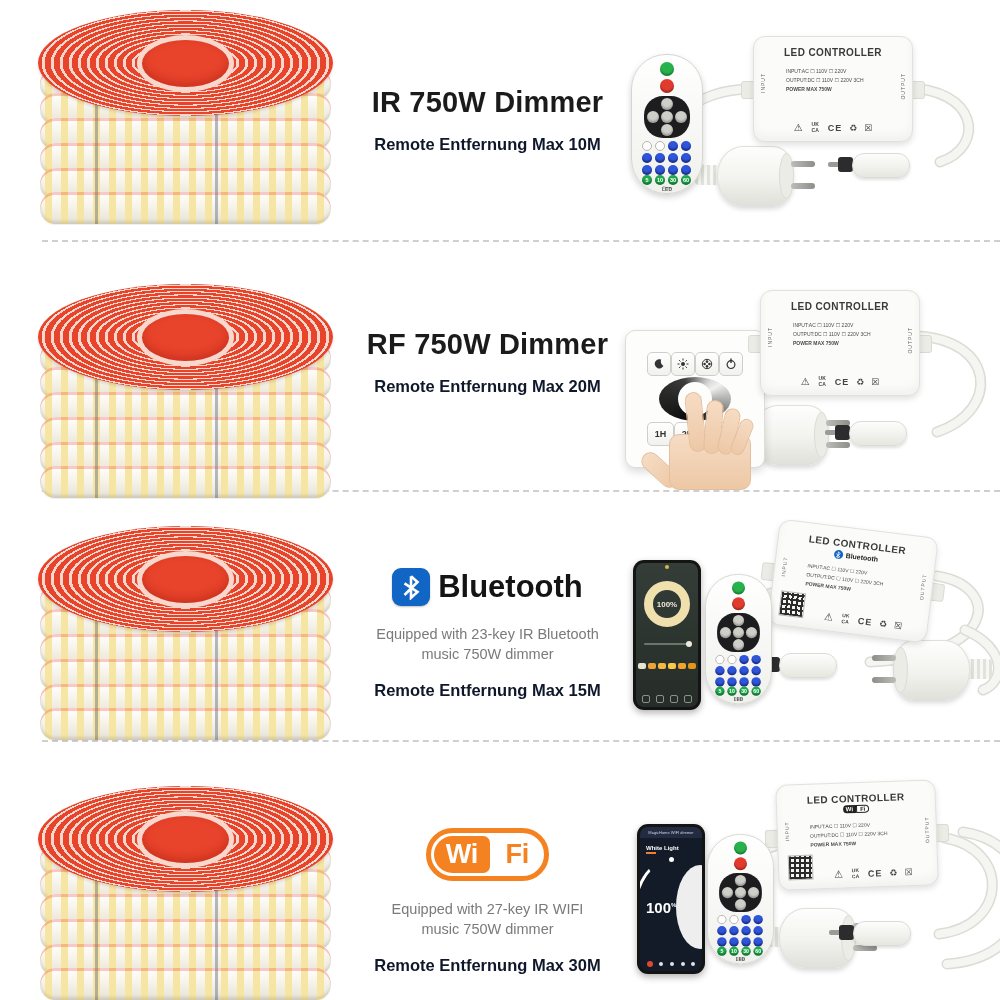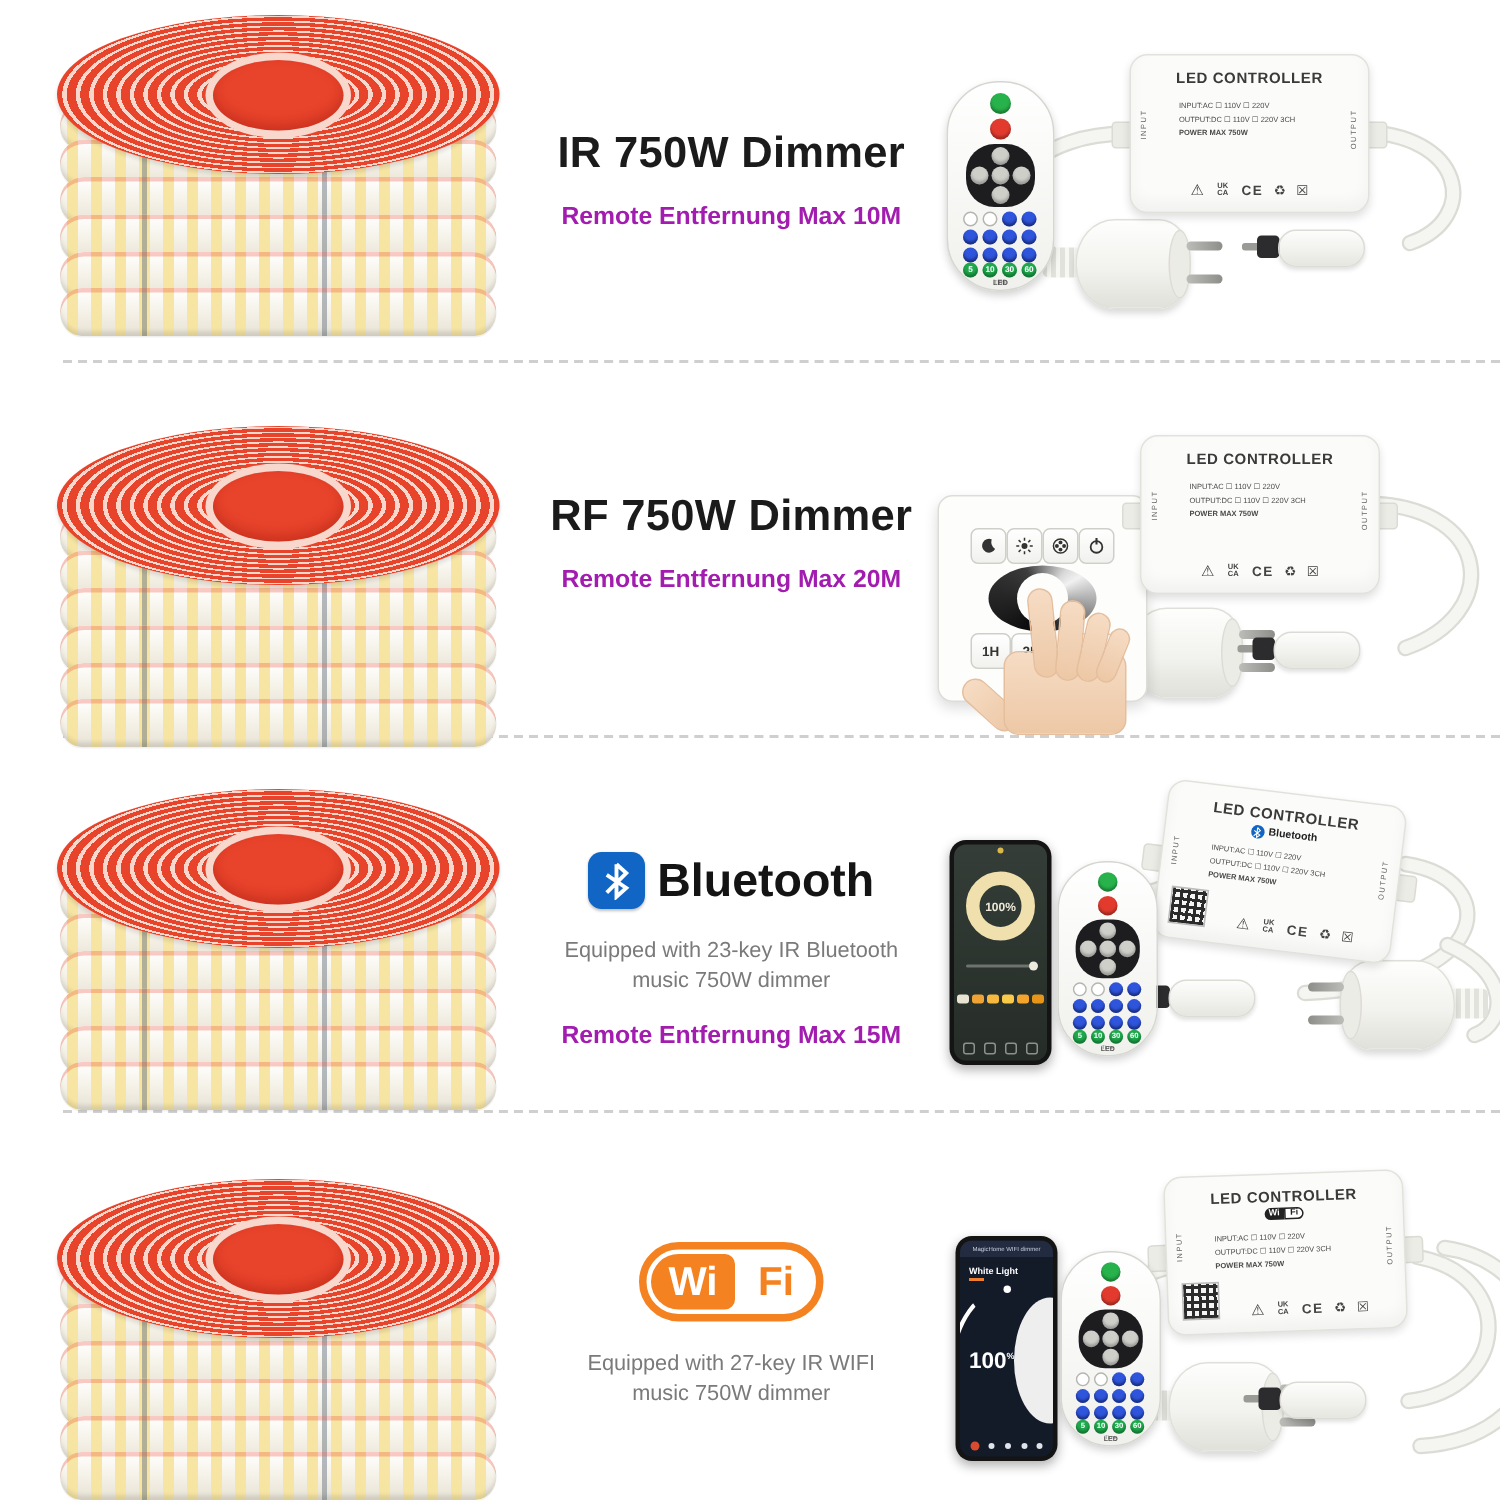--- a/index.html
+++ b/index.html
@@ -8,21 +8,21 @@
   .row{position:absolute;left:0;width:1000px;}
   .r1{top:0;height:240px}.r2{top:240px;height:250px}.r3{top:490px;height:250px}.r4{top:740px;height:260px}
   .sep{position:absolute;left:42px;right:0;height:0;border-top:2px dashed #cfcfcf}
   .sep1{top:240px}.sep2{top:490px}.sep3{top:740px}
 
   
   .center{position:absolute;left:340px;width:295px;text-align:center}
   .r1 .center{top:86px}.r2 .center{top:88px}.r3 .center{top:78px}.r4 .center{top:88px}
   .title{font-size:29px;font-weight:bold;color:#1b1b1b;margin:0 0 16px;letter-spacing:.2px}
   .desc{font-size:14.5px;color:#7a7a7a;line-height:1.4;margin:0 0 16px}
-  .range{font-size:16.5px;font-weight:bold;color:#a21caf;margin:0}
+  .range{font-size:16.5px;font-weight:bold;color:#0f172a;margin:0}
   .bt-heading{display:flex;align-items:center;justify-content:center;gap:8px;margin:0 0 18px}
   .bt-logo{width:38px;height:38px;background:#1165c4;border-radius:9px;display:flex;align-items:center;justify-content:center;box-shadow:0 1px 2px rgba(0,0,0,.25)}
   .bt-title{font-size:31px;font-weight:bold;color:#141414}
   .wifi-logo{display:inline-flex;align-items:stretch;border:5px solid #f58220;border-radius:32px;background:#fff;padding:3px;margin:0 0 18px}
   .wifi-wi{background:#f58220;color:#fff;font-weight:bold;font-size:27px;padding:5px 12px;border-radius:22px 8px 8px 22px;line-height:1}
   .wifi-fi{background:#fff;color:#f58220;font-weight:bold;font-size:27px;padding:5px 12px;margin-left:3px;border-radius:8px 22px 22px 8px;line-height:1}
 
   
   .pos-coil{position:absolute;left:38px;width:295px;height:214px}
   .r1 .pos-coil{top:10px}.r2 .pos-coil{top:44px}.r3 .pos-coil{top:36px}.r4 .pos-coil{top:46px}
@@ -583,20 +583,21 @@
     <div class="coil-top"></div>
     <div class="coil-core"></div>
   </div>
 </div>
     <div class="center">
       <div class="wifi-logo">
         <span class="wifi-wi">Wi</span>
         <span class="wifi-fi">Fi</span>
       </div>
       <p class="desc"><span>Equipped with 27-key IR WIFI</span><br><span>music 750W dimmer</span></p>
+      <p class="range">Remote Entfernung Max 30M</p>
     </div>
     <div class="asm asm4">
       <svg class="cables" width="385" height="260">
         <path d="M178,102 C108,112 92,172 145,196" stroke="#dcdcd6" stroke-width="11" fill="none" stroke-linecap="round"></path>
         <path d="M178,102 C108,112 92,172 145,196" stroke="#f5f5f1" stroke-width="8" fill="none" stroke-linecap="round"></path>
         <path d="M330,98 C396,110 392,186 324,194" stroke="#dcdcd6" stroke-width="11" fill="none" stroke-linecap="round"></path>
         <path d="M330,98 C396,110 392,186 324,194" stroke="#f5f5f1" stroke-width="8" fill="none" stroke-linecap="round"></path>
         <path d="M348,92 C432,104 432,218 332,224" stroke="#dcdcd6" stroke-width="11" fill="none" stroke-linecap="round"></path>
         <path d="M348,92 C432,104 432,218 332,224" stroke="#f5f5f1" stroke-width="8" fill="none" stroke-linecap="round"></path>
       </svg>

